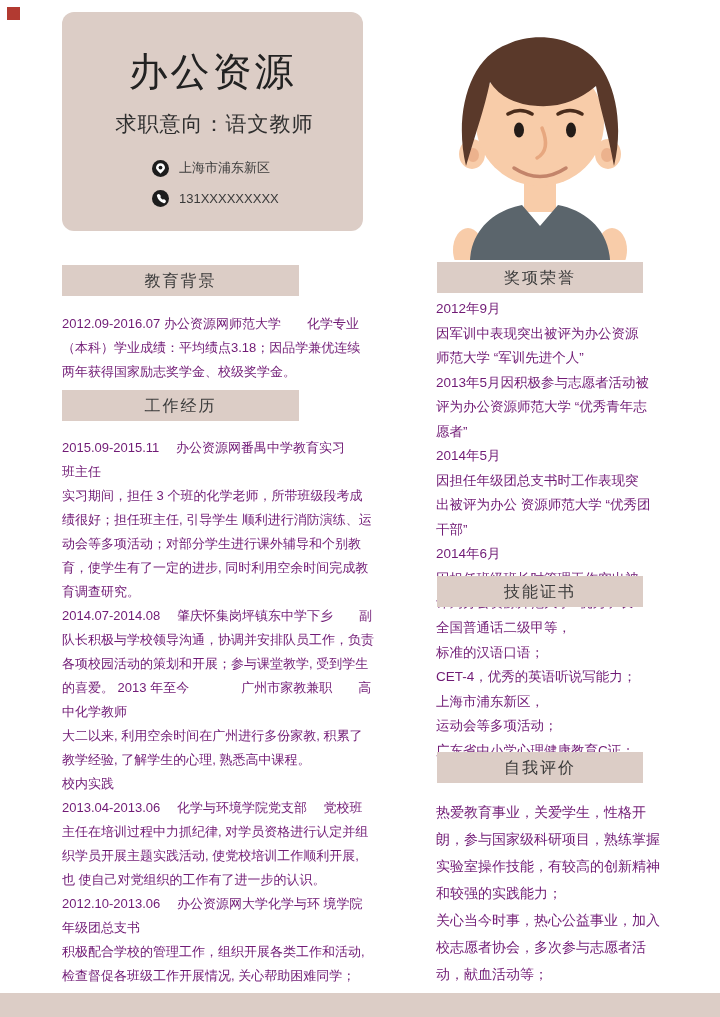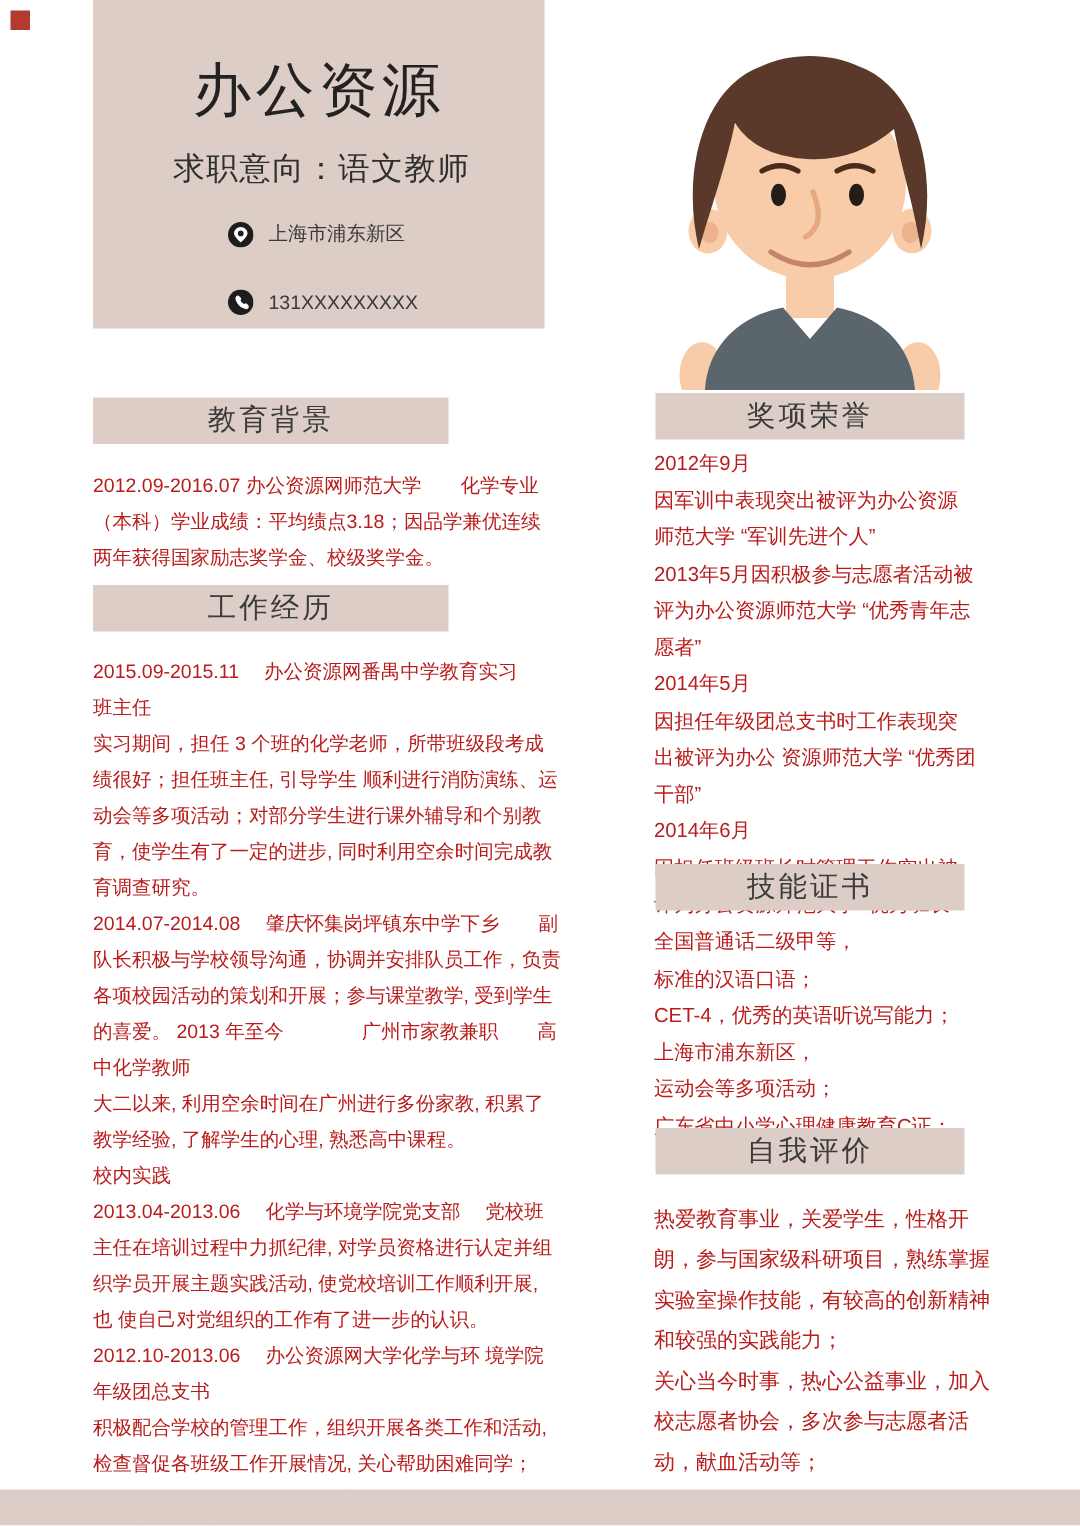--- a/index.html
+++ b/index.html
@@ -2,37 +2,37 @@
 <html><head>
 <meta charset="utf-8">
 <style>
   html,body{margin:0;padding:0;}
   body{
     width:720px;height:1017px;position:relative;background:#ffffff;overflow:hidden;
     font-family:"Liberation Sans","DejaVu Sans",sans-serif;
     -webkit-font-smoothing:antialiased;
   }
   .corner-mark{position:absolute;left:7px;top:7px;width:13px;height:13px;background:#b23a31;}
-  .header-block{position:absolute;left:62px;top:0;width:301px;height:219px;background:#dccdc6;}
+  .header-block{position:absolute;left:62px;top:12px;width:301px;height:219px;background:#dccdc6;border-radius:12px;}
   .resume-name{margin:0;padding-top:33px;text-align:center;font-size:39px;font-weight:normal;
     color:#222222;letter-spacing:3px;}
   .resume-intention{margin:11px 0 0 4px;text-align:center;font-size:21px;color:#2f2f2f;letter-spacing:1px;}
-  .contact{margin-top:21px;padding-left:90px;display:flex;flex-direction:column;gap:28px;}
+  .contact{margin-top:21px;padding-left:90px;display:flex;flex-direction:column;gap:13px;}
   .contact-row{display:flex;align-items:center;gap:10px;}
   .contact-row svg{flex:0 0 auto;display:block;}
   .contact-text{font-size:13px;color:#3a3a3a;}
   .avatar{position:absolute;left:452px;top:28px;width:176px;height:232px;}
   .section-bar{position:absolute;background:#dccdc6;text-align:center;}
-  .section-bar span{display:block;font-size:19px;color:#3b3b3b;letter-spacing:2px;line-height:31px;}
+  .section-bar span{display:block;font-size:16px;color:#3b3b3b;letter-spacing:2px;line-height:31px;}
   .bar-edu{left:62px;top:265px;width:237px;height:31px;}
   .bar-work{left:62px;top:390px;width:237px;height:31px;}
   .bar-awards{left:437px;top:262px;width:206px;height:31px;}
   .bar-skills{left:437px;top:576px;width:206px;height:31px;}
   .bar-self{left:437px;top:752px;width:206px;height:31px;}
-  .text-block{position:absolute;color:#b91c1c;}
+  .text-block{position:absolute;color:#701a75;}
   .edu-text{left:62px;top:312px;width:311px;font-size:13px;line-height:24px;}
   .work-text{left:62px;top:436px;width:312px;font-size:13px;line-height:24px;}
   .awards-text{left:436px;top:297px;width:215px;font-size:13.5px;line-height:24.5px;}
   .skills-text{left:436px;top:616px;width:235px;font-size:13.5px;line-height:24.5px;}
   .self-text{left:436px;top:799px;width:233px;font-size:14px;line-height:27px;}
   .text-block p{margin:0;}
   .footer-strip{position:absolute;left:0;top:993px;width:720px;height:24px;background:#dccdc6;}
 </style>
 </head>
 <body>

